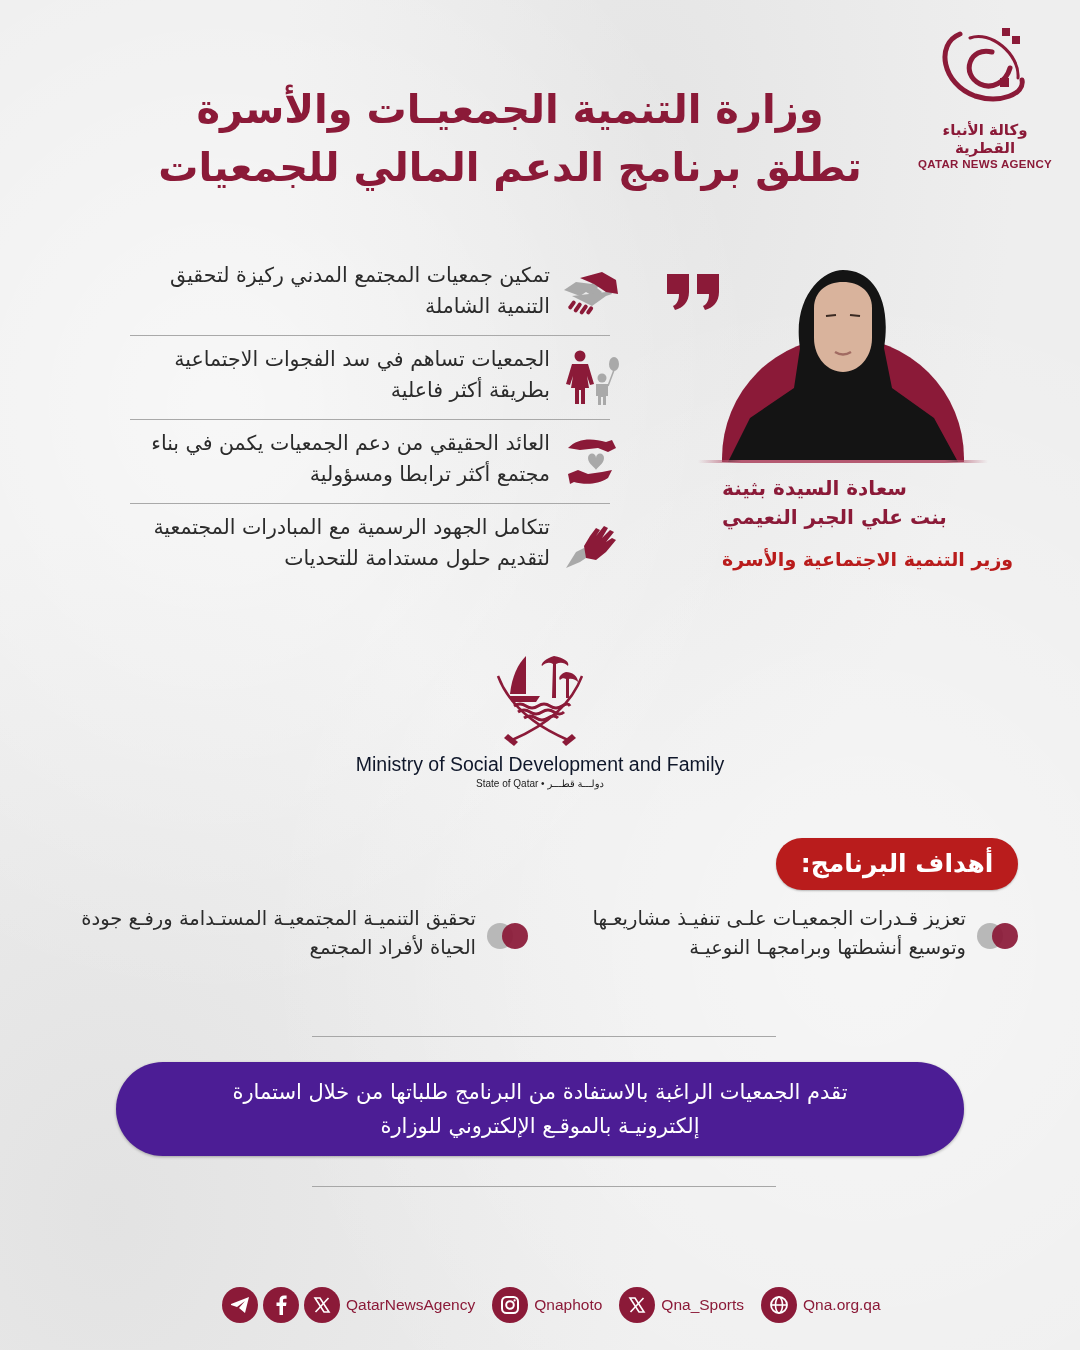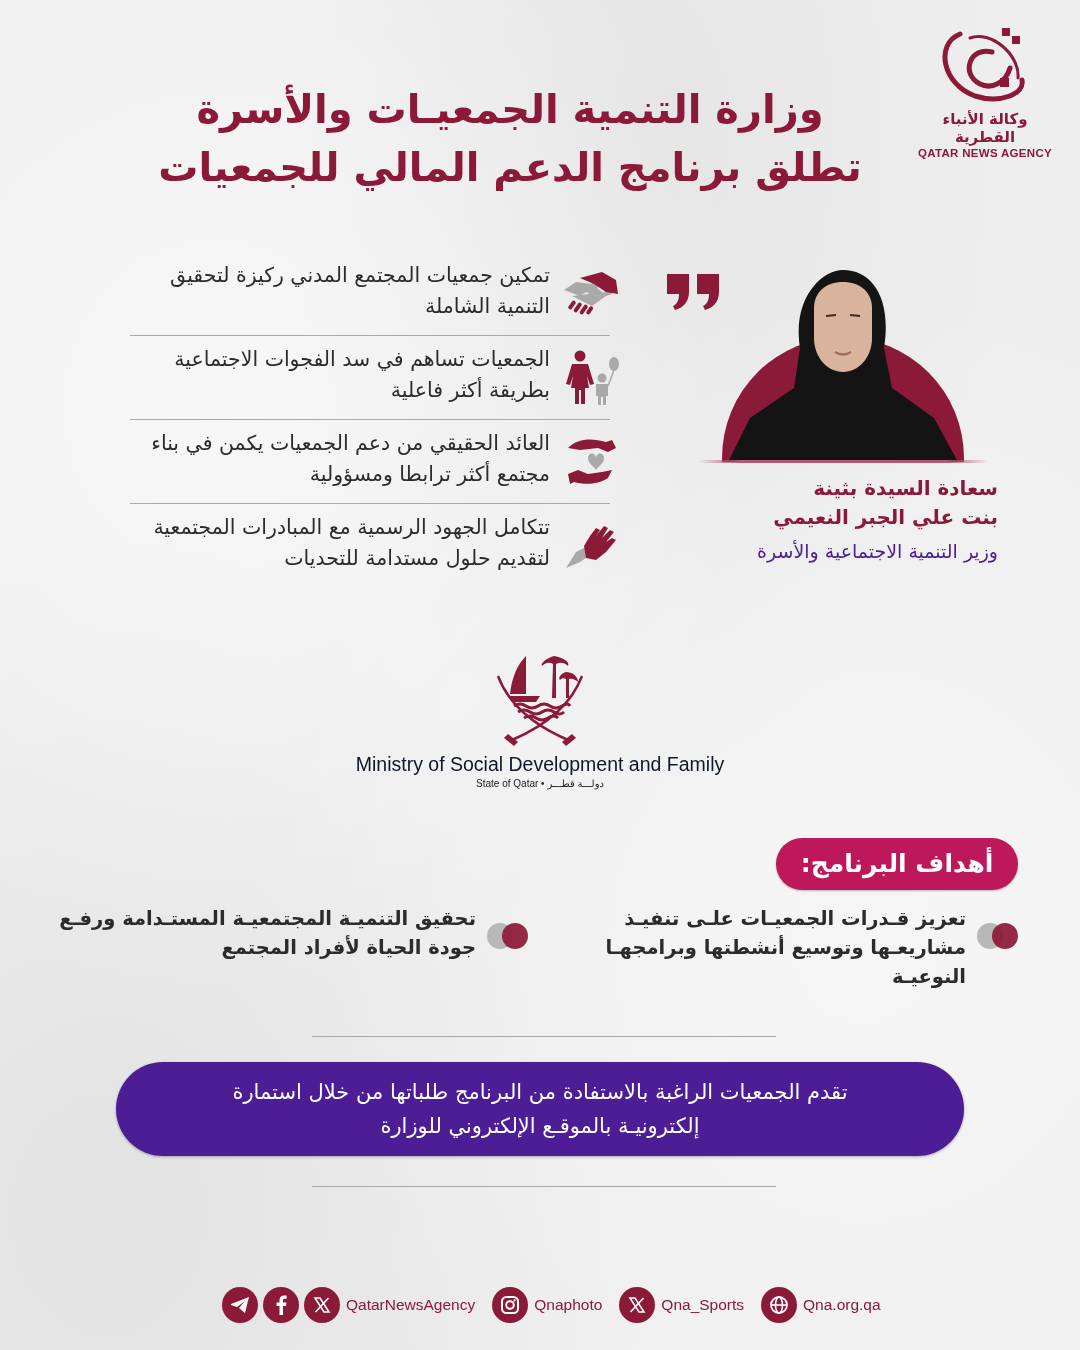--- a/index.html
+++ b/index.html
@@ -13,53 +13,53 @@
         radial-gradient(ellipse at 60% 10%, rgba(220,220,220,0.5) 0%, rgba(220,220,220,0) 40%),
         radial-gradient(ellipse at 10% 90%, rgba(215,215,215,0.5) 0%, rgba(215,215,215,0) 40%);
       font-family: "DejaVu Sans", sans-serif;
       color: #2b2b2b;
     }
     .abs { position: absolute; }
 
     
     .qna-logo { left: 910px; top: 24px; width: 150px; height: 130px; text-align: center; }
     .qna-logo svg { display: block; margin: 0 auto; }
-    .qna-logo .ar { font-family: "DejaVu Sans", sans-serif; font-weight: bold; color: #8b1a38; font-size: 15px; line-height: 18px; direction: rtl; margin-top: 2px; }
+    .qna-logo .ar { font-family: "DejaVu Sans", sans-serif; font-weight: bold; color: #8b1a38; font-size: 15px; line-height: 18px; direction: rtl; margin-top: 13px; }
     .qna-logo .en { font-family: "Liberation Sans", sans-serif; font-weight: bold; color: #8b1a38; font-size: 11.5px; letter-spacing: 0.3px; line-height: 14px; }
 
     
     .title { left: 150px; top: 80px; width: 720px; text-align: center; direction: rtl; color: #8b1a38; font-weight: bold; font-size: 40px; line-height: 58px; font-family: "DejaVu Sans", sans-serif; }
 
     
     .bullets { left: 120px; top: 252px; width: 510px; }
     .bullet { position: relative; height: 84px; direction: rtl; }
     .bullet .text { position: absolute; right: 80px; top: 8px; width: 420px; text-align: right; font-size: 20.5px; line-height: 31px; color: #2b2b2b; }
     .bullet .icon { position: absolute; right: 10px; top: 14px; width: 58px; height: 56px; }
     .bullet .divider { position: absolute; left: 10px; right: 20px; bottom: 0; height: 1px; background: #a9a9a9; }
 
     
     .quote-mark { left: 665px; top: 272px; width: 58px; height: 40px; }
     .portrait { left: 722px; top: 268px; width: 242px; height: 194px; overflow: hidden; }
     .portrait-line { left: 698px; top: 460px; width: 290px; height: 3px; background: linear-gradient(90deg, rgba(139,26,56,0) 0%, #b55a72 15%, #b55a72 85%, rgba(139,26,56,0) 100%); }
-    .minister { left: 698px; top: 474px; width: 300px; text-align: right; direction: rtl; }
+    .minister { left: 722px; top: 474px; width: 300px; text-align: left; direction: rtl; }
     .minister .name { color: #8b1a38; font-weight: bold; font-size: 20px; line-height: 29px; }
-    .minister .role { color: #4c1d95; font-size: 19px; line-height: 30px; margin-top: 4px; }
+    .minister .role { color: #b91c1c; font-size: 19px; line-height: 30px; margin-top: 12px; font-weight: bold; }
 
     
     .ministry { left: 340px; top: 648px; width: 400px; text-align: center; }
     .ministry .ar { direction: rtl; font-size: 19px; color: #222; line-height: 24px; margin-top: 4px; letter-spacing: 0.5px; }
     .ministry .en { font-family: "Liberation Sans", sans-serif; font-size: 19.5px; color: #0f172a; line-height: 24px; }
     .ministry .state { font-family: "Liberation Sans", sans-serif; font-size: 10px; color: #222; line-height: 16px; }
 
     
-    .goals-badge { left: 776px; top: 838px; width: 242px; height: 52px; background: #be185d; border-radius: 26px; color: #fff; font-weight: bold; font-size: 25px; line-height: 52px; text-align: center; direction: rtl; box-shadow: 0 1px 2px rgba(0,0,0,0.25); }
+    .goals-badge { left: 776px; top: 838px; width: 242px; height: 52px; background: #b91c1c; border-radius: 26px; color: #fff; font-weight: bold; font-size: 25px; line-height: 52px; text-align: center; direction: rtl; box-shadow: 0 1px 2px rgba(0,0,0,0.25); }
 
     .goal { direction: rtl; }
     .goal .dot { position: absolute; width: 44px; height: 28px; }
-    .goal .text { position: absolute; text-align: right; font-size: 19.5px; line-height: 29px; color: #2b2b2b; font-weight: bold; }
+    .goal .text { position: absolute; text-align: right; font-size: 19.5px; line-height: 29px; color: #2b2b2b; }
     .goal-1 { left: 540px; top: 900px; width: 480px; height: 70px; }
     .goal-2 { left: 50px; top: 900px; width: 480px; height: 70px; }
     .goal-1 .dot { right: 0; top: 22px; }
     .goal-1 .text { right: 54px; top: 4px; width: 420px; }
     .goal-2 .dot { right: 0; top: 22px; }
     .goal-2 .text { right: 54px; top: 4px; width: 420px; }
 
     .hr { height: 1px; background: #a7a7a7; }
     .hr-1 { left: 312px; top: 1036px; width: 464px; }
     .hr-2 { left: 312px; top: 1186px; width: 464px; }

